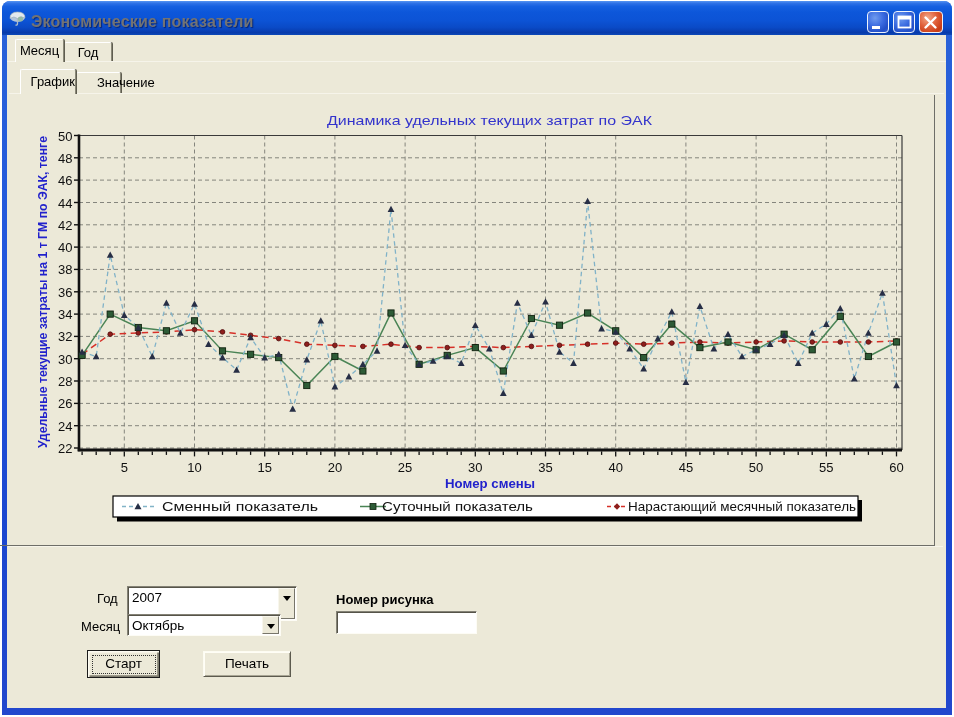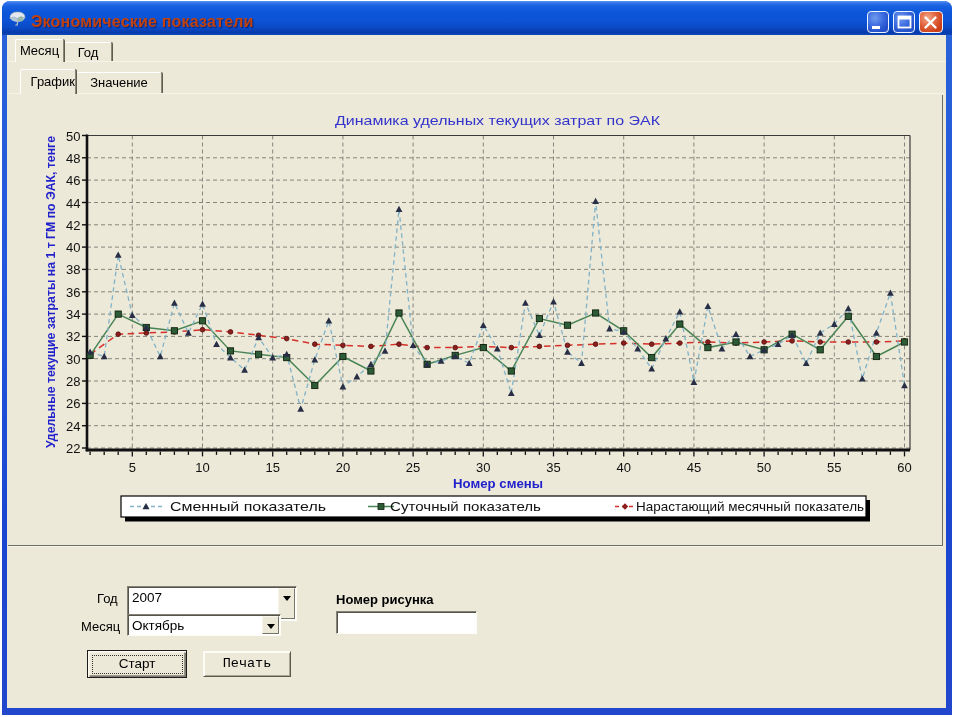--- a/index.html
+++ b/index.html
@@ -4,21 +4,21 @@
 html,body { width:954px; height:717px; background:#fff; overflow:hidden;
   font-family:"Liberation Sans", sans-serif; position:relative; }
 .abs { position:absolute; }
 
 
 #win { left:2px; top:1px; width:950px; height:714px;
   border-radius:8px 8px 0 0;
   background:linear-gradient(to bottom,#2a63d8 0%,#2155dd 40%,#1b46cf 75%,#2247cd 100%); }
 #title { left:2px; top:1px; width:950px; height:34px; border-radius:8px 8px 0 0;
   background:linear-gradient(to bottom,#5795f2 0%,#2e71e6 7%,#1660e0 16%,#0d57da 32%,#0c53d5 58%,#0a4ac6 78%,#073aab 93%,#0d49b8 100%); }
-#ttext { left:31px; top:13px; font-size:16px; font-weight:bold; color:#c2410c;
+#ttext { left:31px; top:13px; font-size:16px; font-weight:bold; color:#737373;
   letter-spacing:0.2px; text-shadow:1px 1px 1px rgba(0,10,60,.55); }
 #client { left:7px; top:35px; width:939px; height:673px; background:#ece9d8; }
 
 
 .cbtn { top:11px; width:22px; height:22px; border-radius:4px;
   border:1px solid #eef4fc; }
 #bmin,#bmax { background:radial-gradient(circle at 35% 30%,#6f9bee 0%,#3a6ae0 45%,#2350c8 75%,#2c5ad2 100%); }
 #bmin { left:867px; }
 #bmax { left:893px; }
 #bclose { left:919px; width:24px; background:radial-gradient(circle at 35% 30%,#f2a98a 0%,#e0603a 45%,#c83c16 80%,#d05028 100%); }
@@ -41,21 +41,21 @@
   border-left:4.2px solid transparent; border-right:4.2px solid transparent;
   border-top:5px solid #000; }
 .edit { background:#fff; border:1px solid; border-color:#848276 #fdfcf5 #fdfcf5 #848276;
   box-shadow:inset 1px 1px 0 #565449; }
 .btn { background:#ece9d8; font-size:13.5px; text-align:center; color:#000; }
 #bstart { border:1.5px solid #1c1c1c;
   box-shadow:inset 1.5px 1.5px 0 #fdfcf2, inset -1.8px -1.8px 0 #807e70; }
 #bstart .focus { position:absolute; left:3.5px; top:3.5px; right:3.5px; bottom:3.5px;
   border:1px dotted #333; }
 #bprint { border:1px solid; border-color:#fdfcf2 #5c5a4e #5c5a4e #fdfcf2;
-  box-shadow:inset 1px 1px 0 #fffef6, inset -1px -1px 0 #a9a695;font-family:Liberation Mono, monospace; }
+  box-shadow:inset 1px 1px 0 #fffef6, inset -1px -1px 0 #a9a695; }
 </style></head><body>
 <div id="win" class="abs"></div>
 <div id="title" class="abs"></div>
 <svg class="abs" style="left:8px;top:9px" width="20" height="20" viewBox="0 0 20 20">
  <ellipse cx="9.5" cy="8" rx="7.5" ry="5" fill="#c7d3dc" opacity="0.9"></ellipse>
  <path d="M2 9.5 Q2 3 9.5 3 Q17 3 17 9 Q13 6.5 9.5 9.5 Q6 6.5 2 9.5Z" fill="#e3e9ee" stroke="#9fb0bd" stroke-width="0.7"></path>
  <path d="M9.5 9.5 L9.5 14.5 Q9.5 16.5 7.5 16" stroke="#aebbc6" stroke-width="1.3" fill="none"></path>
  <circle cx="12.5" cy="10" r="2.6" fill="#8fb89a" opacity="0.8"></circle>
 </svg>
 <div id="ttext" class="abs">Экономические показатели</div>
@@ -75,24 +75,24 @@
       <path d="M5.5 5.5 L15.5 15.5 M15.5 5.5 L5.5 15.5" stroke="#fff" stroke-width="2.4" stroke-linecap="round"></path>
     </svg>
   </div>
 <div id="client" class="abs"></div>
 
 <div class="abs pageline" style="left:7px;top:61px;width:939px"></div>
 <div class="abs tab" style="left:64px;top:42px;width:48px;height:19px;line-height:19px;">Год</div>
 <div class="abs tab" style="left:15px;top:39px;width:49px;height:23px;line-height:22px;">Месяц</div>
 
 <div class="abs pageline" style="left:9px;top:93px;width:935px"></div>
-<div class="abs tab" style="left:76px;top:72px;width:86px;height:21px;line-height:20px;">Значение</div>
+<div class="abs tab" style="left:76px;top:72px;width:45px;height:21px;line-height:20px;padding-left:20px;">Значение</div>
 <div class="abs tab" style="left:20px;top:69px;width:56px;height:25px;line-height:23px;text-align:right;">График</div>
 
-<div class="abs" style="left:8px;top:95px;width:935px;height:527px">
+<div class="abs" style="left:0;top:95px;width:935px;height:527px">
 <svg width="935" height="451" viewBox="0 0 935 451" font-family="Liberation Sans, sans-serif">
 <line x1="0" y1="450.5" x2="935" y2="450.5" stroke="#6e6e68" stroke-width="1"></line>
 <line x1="934.5" y1="0" x2="934.5" y2="451" stroke="#6e6e68" stroke-width="1"></line>
 <text x="327" y="30" font-size="13" fill="#3333cc" textLength="325" lengthAdjust="spacingAndGlyphs">Динамика удельных текущих затрат по ЭАК</text>
 <g stroke="#85857d" stroke-width="1" stroke-dasharray="4,3">
         <line x1="79" y1="353.0" x2="902" y2="353.0"></line>
         <line x1="79" y1="330.7" x2="902" y2="330.7"></line>
         <line x1="79" y1="308.4" x2="902" y2="308.4"></line>
         <line x1="79" y1="286.0" x2="902" y2="286.0"></line>
         <line x1="79" y1="263.7" x2="902" y2="263.7"></line>
@@ -372,14 +372,14 @@
   </div>
 <div class="abs lbl" style="left:81px;top:619px;">Месяц</div>
 <div class="abs combo" style="left:127px;top:614px;width:154px;height:22px;">
   <span class="cbText">Октябрь</span>
     <span class="cbBtn">
       <i class="arr"></i>
     </span>
   </div>
 <div class="abs lbl" style="left:336px;top:592px;font-weight:bold;">Номер рисунка</div>
 <div class="abs edit" style="left:336px;top:611px;width:141px;height:23px;"></div>
-<div class="abs btn" id="bstart" style="left:87px;top:650px;width:100px;height:28px;line-height:25px;">Старт<span class="focus"></span></div>
+<div class="abs btn" id="bstart" style="left:87px;top:650px;width:73px;height:28px;line-height:25px;">Старт<span class="focus"></span></div>
 <div class="abs btn" id="bprint" style="left:203px;top:651px;width:88px;height:26px;line-height:24px;">Печать</div>
 
 </body></html>

